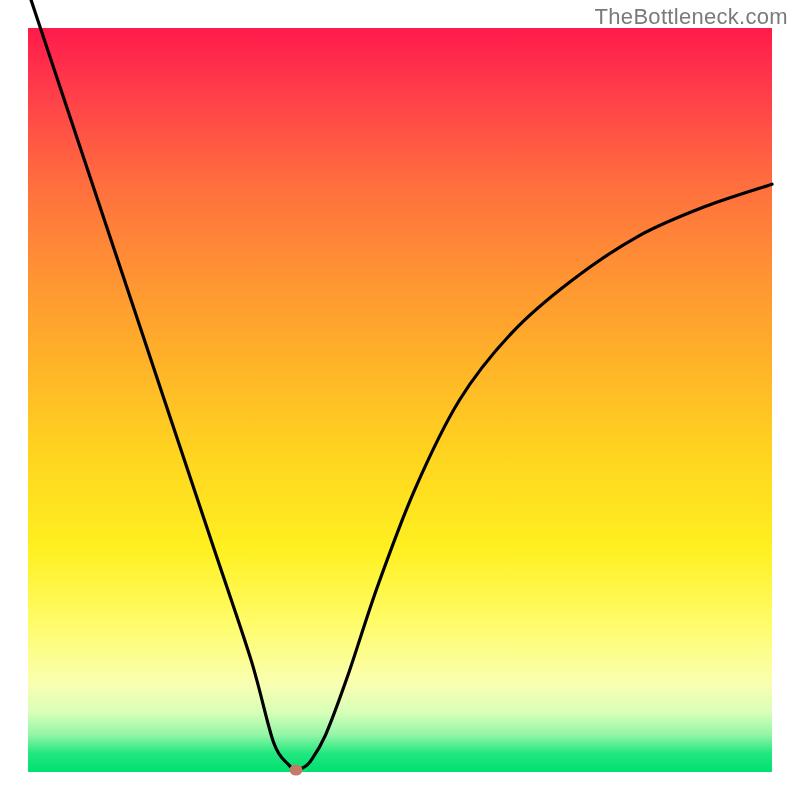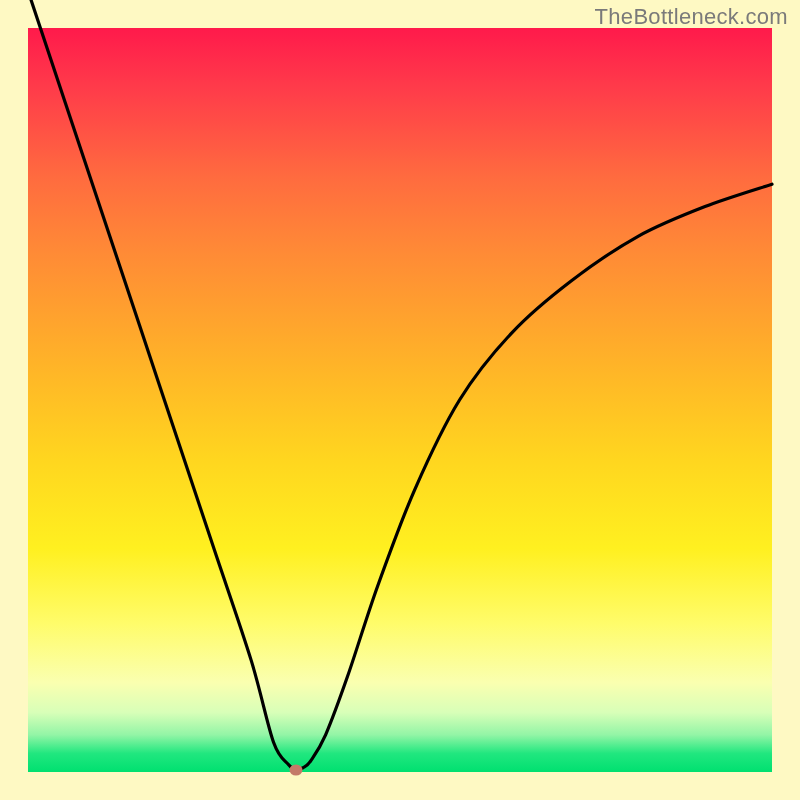--- a/index.html
+++ b/index.html
@@ -10,21 +10,21 @@
     background: #000;
     overflow: hidden;
     font-family: Arial, Helvetica, sans-serif;
   }
   .frame {
     position: absolute;
     left: 0;
     top: 0;
     width: 800px;
     height: 800px;
-    background: #fef9c3;
+    background: #ffffff;
   }
   .plot-area {
     position: absolute;
     left: 28px;
     top: 28px;
     width: 744px;
     height: 744px;
     background: linear-gradient(to bottom,
       #ff1a4b 0%,
       #ff3b4a 8%,

